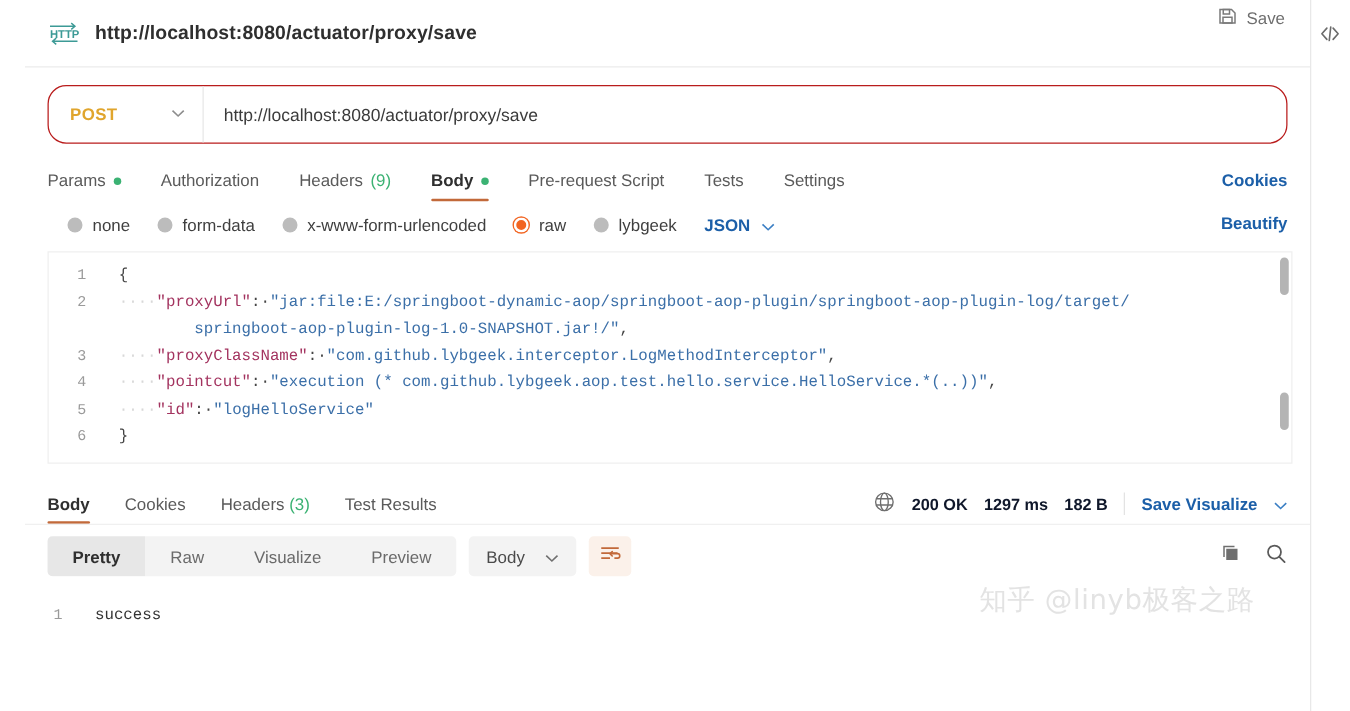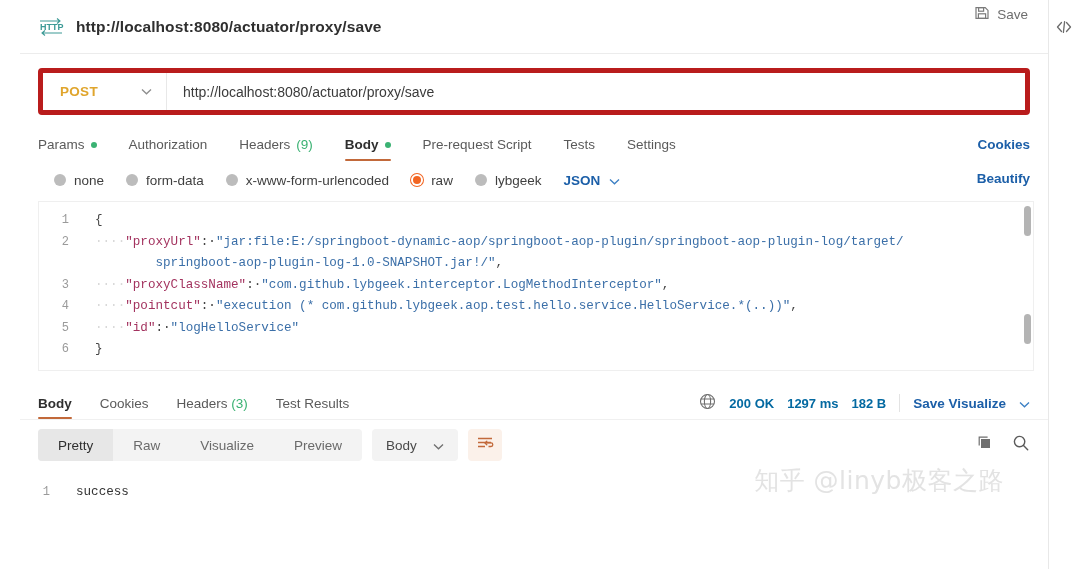--- a/index.html
+++ b/index.html
@@ -49,21 +49,21 @@
     font-family: "Liberation Sans", sans-serif;
   }
 
   
   .urlbar-row {
     display: flex; align-items: center; gap: 10px;
     padding: 14px 18px 12px 18px;
   }
   .url-input-wrap {
     flex: 1 1 auto; height: 47px;
-    border: 5px solid #b91c1c; border-radius: 4px;
+    border: 1px solid #b91c1c; border-radius: 15px;
     display: flex; align-items: stretch; background: #fff;
   }
   .method-box {
     width: 124px; display: flex; align-items: center; justify-content: space-between;
     padding: 0 14px 0 17px; border-right: 1px solid #e8e8e8; cursor: pointer;
   }
   .method-label { color: #e0a52d; font-size: 13.5px; font-weight: 600; letter-spacing: .3px; }
   .chev { color: #8d8d8d; font-size: 10px; line-height: 1; }
   .url-text {
     flex: 1; display: flex; align-items: center; padding: 0 16px;
@@ -165,56 +165,56 @@
   .rsubtab:first-child { padding-left: 0; }
   .rsubtab.active { color: #2f2f2f; font-weight: 600; }
   .rsubtab.active::after {
     content: ""; position: absolute; left: 0; right: 14px; bottom: 0;
     height: 2.5px; background: #c2693a; border-radius: 2px;
   }
   .resp-meta {
     position: absolute; right: 18px; bottom: 6px;
     display: flex; align-items: center; gap: 13px; font-size: 13px;
   }
-  .meta-green { color: #0369a1; font-weight: 600; }
+  .meta-green { color: #0f172a; font-weight: 600; }
   .save-resp { color: #1c5fa8; font-weight: 700; font-size: 13.5px; cursor: pointer; }
   .meta-sep { width: 1px; height: 18px; background: #e3e3e3; }
 
   .resp-toolbar {
     display: flex; align-items: center; gap: 10px;
     padding: 9px 18px 9px 18px; position: relative; border-top: 1px solid #f0f0f0;
   }
   .seg {
     display: flex; background: #f3f3f3; border-radius: 4px; overflow: hidden; height: 32px;
   }
   .seg-item {
     display: flex; align-items: center; padding: 0 20px; font-size: 13.5px;
     color: #6a6a6a; cursor: pointer;
   }
-  .seg-item.active { background: #e7e7e7; color: #2f2f2f; font-weight: 400; }
+  .seg-item.active { background: #e7e7e7; color: #2f2f2f; font-weight: 700; }
   .fmt-box {
     display: flex; align-items: center; gap: 16px; height: 32px; padding: 0 14px;
     background: #f3f3f3; border-radius: 4px; font-size: 13.5px; color: #4a4a4a; cursor: pointer;
   }
   .wrap-btn {
     width: 34px; height: 32px; border-radius: 4px; background: #fbf1ea;
     display: flex; align-items: center; justify-content: center; cursor: pointer;
   }
   .toolbar-right {
     position: absolute; right: 18px; top: 9px; height: 32px;
     display: flex; align-items: center; gap: 18px;
   }
 
   .resp-body {
     padding: 12px 0 0 0; position: relative; height: 74px;
     font-family: "Liberation Mono", monospace; font-size: 12.6px; line-height: 20px;
   }
   .watermark {
     position: absolute; right: 44px; top: 1px;
-    font-size: 25px; color: #e3e3e3; letter-spacing: .5px;
+    font-size: 22px; color: #e3e3e3; letter-spacing: .5px;
     font-family: "DejaVu Sans", sans-serif; user-select: none; white-space: nowrap;
   }
 </style>
 </head>
 <body>
 
 <div class="app">
 
   <div class="content">
 

